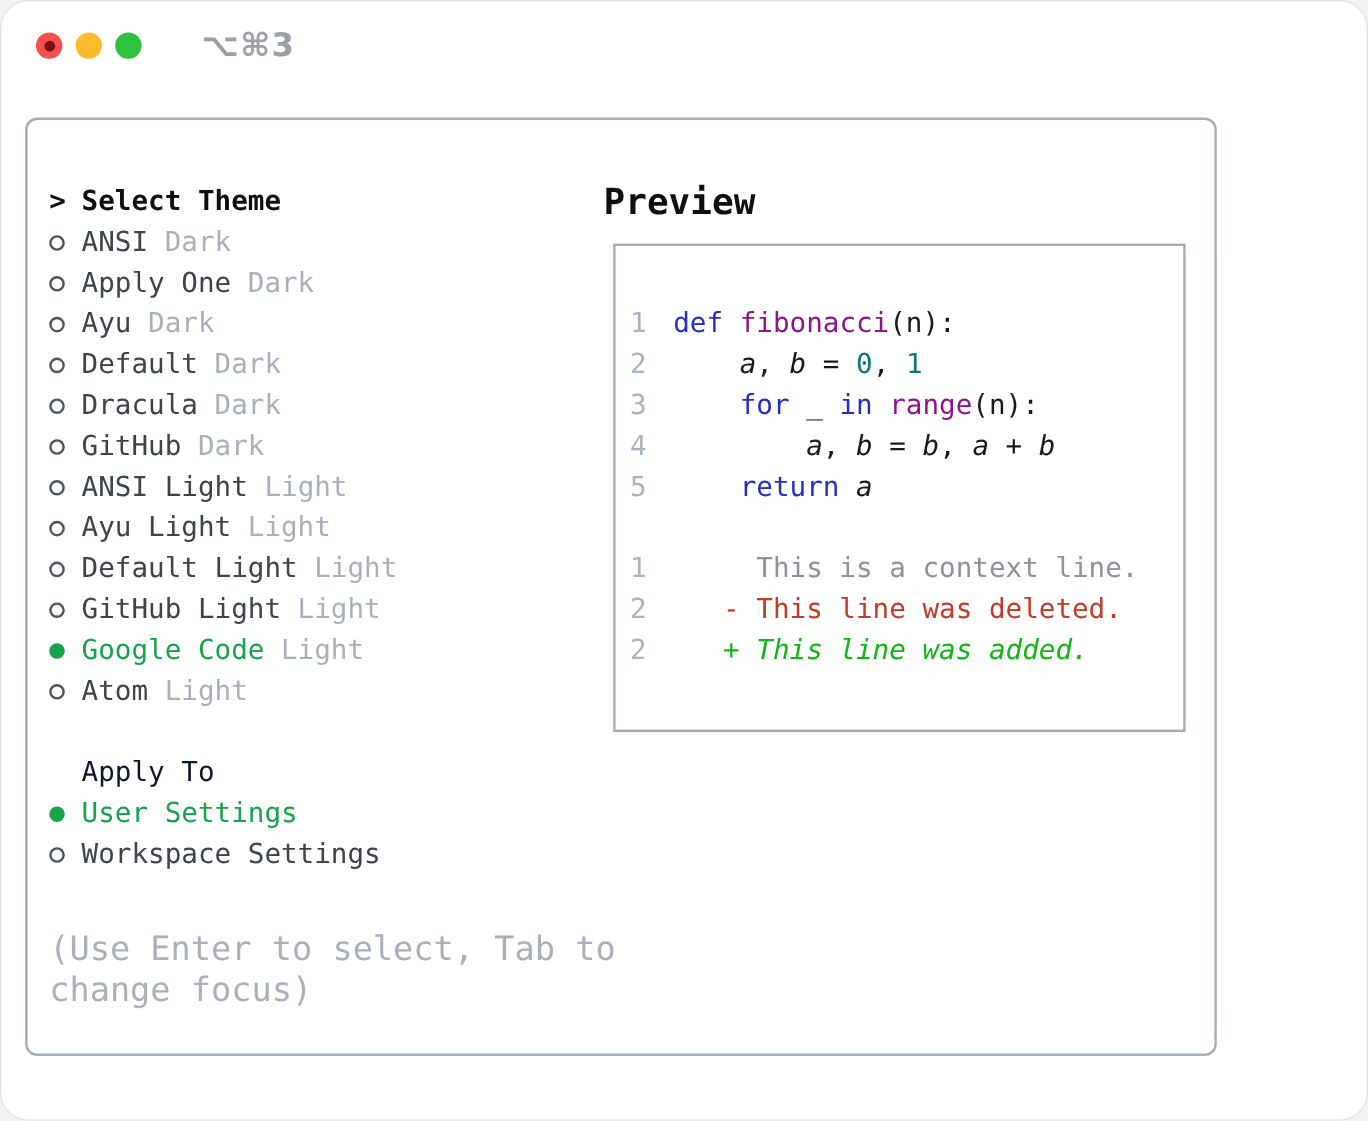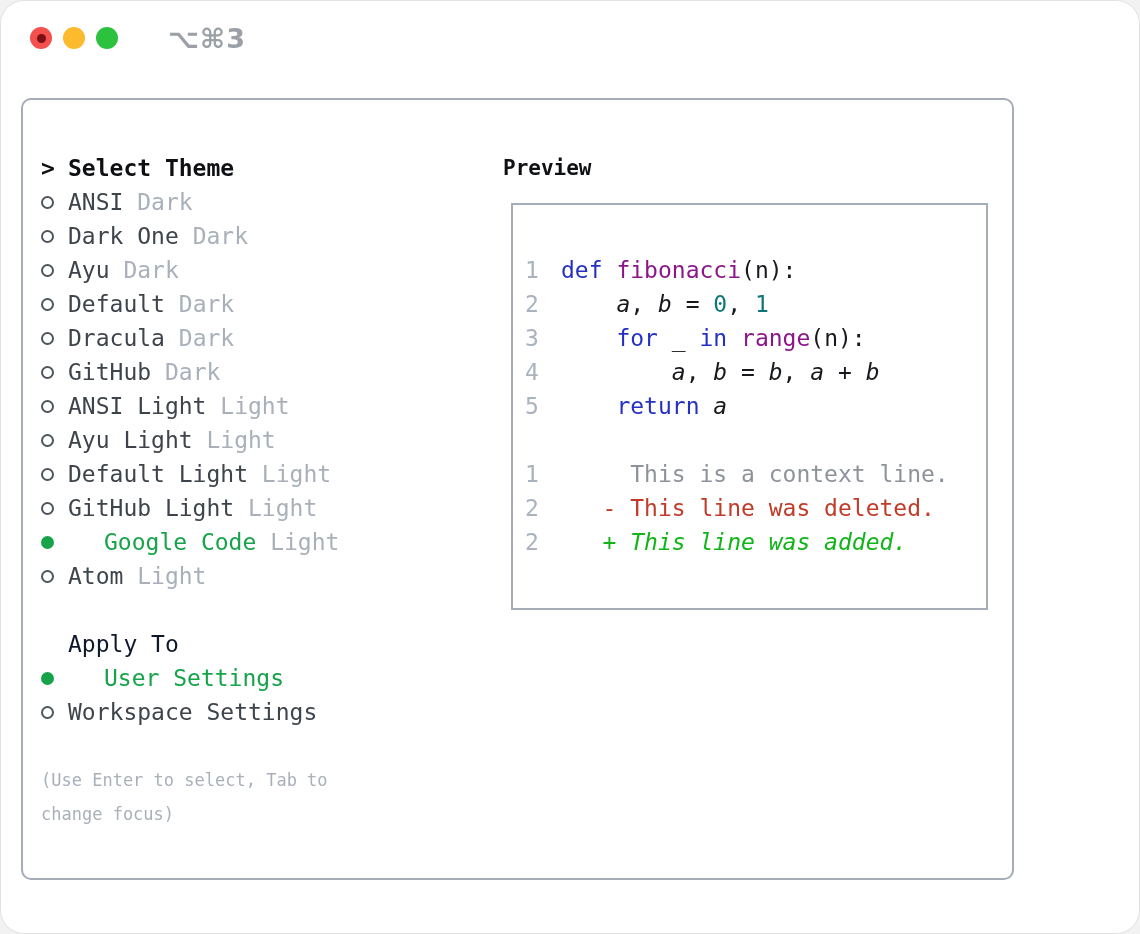--- a/index.html
+++ b/index.html
@@ -33,29 +33,29 @@
   .left-col { position:absolute; left:18px; top:51px; font-size:23px; color:#3e444b; }
   .row { display:flex; align-items:center; height:34px; white-space:pre; }
   .marker { display:inline-flex; align-items:center; width:27px; flex:0 0 27px; }
   .arrow { font-weight:700; color:#0e1013; }
   .htitle { font-weight:700; color:#0e1013; }
   .circle { width:13px; height:13px; border-radius:50%; border:2px solid #4e555c; }
   .item { cursor:pointer; }
   .item .name { color:#3e444b; }
   .item .tag  { color:#a9b0ba; margin-left:1ch; }
   .item.selected .circle { background:#16a34a; border-color:#16a34a; }
-  .item.selected .name { color:#16a34a;margin-left:36px; }
+  .item.selected .name { color:#16a34a; }
 
   .apply-block { margin-top:34px; }
   .apply-title { color:#0f172a; }
-  .help { margin-top:34px; font-size:17px; line-height:34px; color:#a9b0ba; white-space:pre; }
+  .help { margin-top:45px; font-size:28px; line-height:34px; color:#a9b0ba; white-space:pre; }
 
   
   .pv-title { position:absolute; left:480px; top:51px; height:34px; display:flex; align-items:center;
-              font-size:21px; font-weight:700; color:#0e1013; }
+              font-size:30px; font-weight:700; color:#0e1013; }
   .preview-box { position:absolute; left:488px; top:103px; width:477px; height:407px;
                  border:2px solid #a6adb8; background:#fff; padding:48px 0 0 12px; overflow:hidden; }
 
   .cline, .dline { display:flex; height:34px; align-items:center; font-size:23px; white-space:pre; }
   .lnum { width:36px; flex:0 0 36px; color:#a9b2bd; }
   .codetxt, .difftxt { white-space:pre; }
 
   .tk-pl  { color:#17191c; }
   .tk-kw  { color:#2430c4; }
   .tk-fn  { color:#8c158c;margin-top:12px; }
@@ -86,21 +86,21 @@
   <div class="panel">
 
     <div class="left-col">
       <div class="row">
         <span class="marker arrow">&gt;</span>
         <span class="htitle">Select Theme</span>
       </div>
 
       <div id="theme-list">
           <div class="row item"><span class="marker"><span class="circle"></span></span><span class="name">ANSI</span><span class="tag">Dark</span></div>
-          <div class="row item"><span class="marker"><span class="circle"></span></span><span class="name">Dark One</span><span class="tag">Dark</span></div>
+          <div class="row item"><span class="marker"><span class="circle"></span></span><span class="name">Apply One</span><span class="tag">Dark</span></div>
           <div class="row item"><span class="marker"><span class="circle"></span></span><span class="name">Ayu</span><span class="tag">Dark</span></div>
           <div class="row item"><span class="marker"><span class="circle"></span></span><span class="name">Default</span><span class="tag">Dark</span></div>
           <div class="row item"><span class="marker"><span class="circle"></span></span><span class="name">Dracula</span><span class="tag">Dark</span></div>
           <div class="row item"><span class="marker"><span class="circle"></span></span><span class="name">GitHub</span><span class="tag">Dark</span></div>
           <div class="row item"><span class="marker"><span class="circle"></span></span><span class="name">ANSI Light</span><span class="tag">Light</span></div>
           <div class="row item"><span class="marker"><span class="circle"></span></span><span class="name">Ayu Light</span><span class="tag">Light</span></div>
           <div class="row item"><span class="marker"><span class="circle"></span></span><span class="name">Default Light</span><span class="tag">Light</span></div>
           <div class="row item"><span class="marker"><span class="circle"></span></span><span class="name">GitHub Light</span><span class="tag">Light</span></div>
           <div class="row item selected"><span class="marker"><span class="circle"></span></span><span class="name">Google Code</span><span class="tag">Light</span></div>
           <div class="row item"><span class="marker"><span class="circle"></span></span><span class="name">Atom</span><span class="tag">Light</span></div>

